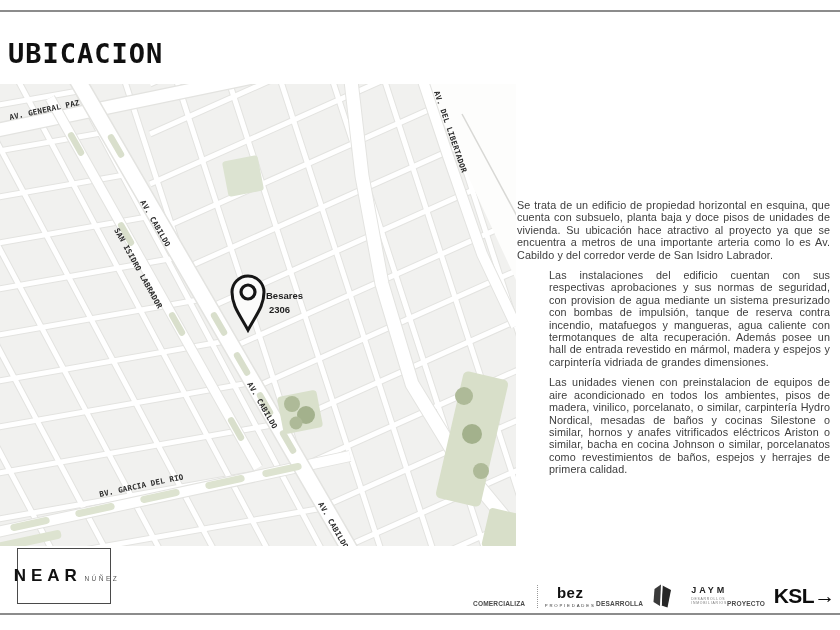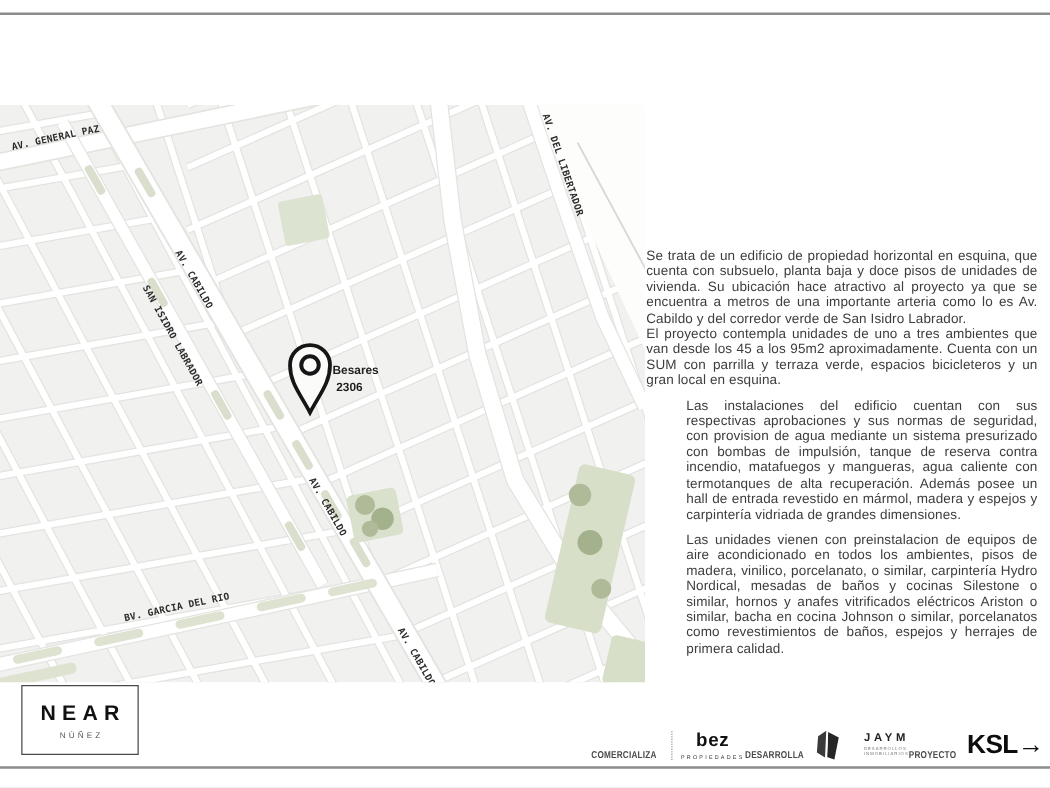--- a/index.html
+++ b/index.html
@@ -17,21 +17,21 @@
   .map-label{font-family:"DejaVu Sans Mono",monospace;font-weight:700;font-size:7.6px;
         letter-spacing:.2px;fill:#2b2b2b;}
   .marker-label{font-family:"Liberation Sans",sans-serif;font-weight:600;font-size:9.5px;fill:#1f1f1f;}
   
   .desc{position:absolute;left:517px;top:199px;width:313px;font-size:10.8px;line-height:12.4px;
         color:#3d3d3d;text-align:justify;letter-spacing:.1px;}
   .desc p{margin:0;}
   .desc p.gap{margin-top:8px;margin-left:32px;}
   
   .near-box{position:absolute;left:17px;top:548px;width:92px;height:54px;border:1.5px solid #4a4a4a;
-        background:#fff;display:flex;flex-direction:column;align-items:center;justify-content:center;}
+        background:#fff;display:flex;align-items:center;justify-content:center;}
   .near-name{font-size:17px;font-weight:800;letter-spacing:5px;color:#111;text-indent:5px;}
   .near-sub{font-size:6.5px;letter-spacing:2.5px;color:#555;margin-top:4px;text-indent:2.5px;}
   
   .footer{position:absolute;left:473px;top:578px;width:356px;height:30px;display:flex;
         align-items:flex-end;justify-content:space-between;}
   .f-label{font-size:8px;font-weight:700;color:#4a4a4a;letter-spacing:.2px;
         display:inline-block;transform:scaleX(.82);transform-origin:left center;white-space:nowrap;}
   .bez{display:flex;flex-direction:column;align-items:center;border-left:1px dotted #9a9a9a;
         padding-left:7px;}
   .bez-name{font-size:15px;font-weight:800;letter-spacing:.5px;color:#111;line-height:16px;}
@@ -42,20 +42,21 @@
   .jaym-sub{font-size:3.4px;letter-spacing:.8px;color:#777;line-height:4px;margin-top:2px;white-space:pre-line;}
   .ksl{font-size:21px;font-weight:800;letter-spacing:-.5px;color:#0d0d0d;white-space:nowrap;}
 </style>
 </head>
 <body>
 
 <div class="page">
 
   <div class="rule rule-top"></div>
 
+  <div class="page-title">UBICACION</div>
 
   <div class="map-wrap">
     <svg id="map-svg" width="516" height="462" viewBox="0 0 516 462">
       <defs>
         <clipPath id="clipW">
             <path d="M -20 -20 L 68 -20 L 362 480 L -20 480 Z"></path>
           </clipPath>
         <clipPath id="clipE">
             <path d="M 68 -20 L 540 -20 L 540 480 L 362 480 Z"></path>
           </clipPath>
@@ -151,21 +152,20 @@
         <path d="M 248 246 C 240 231 232 222 232 208 A 16 16 0 1 1 264 208 C 264 222 256 231 248 246 Z" fill="#fbfbfa" stroke="#161616" stroke-width="3"></path>
         <circle cx="248" cy="208" r="7" fill="none" stroke="#161616" stroke-width="3.2"></circle>
       </g>
       <text class="marker-label" x="266" y="215">Besares</text>
       <text class="marker-label" x="269" y="229">2306</text>
     </svg>
   </div>
 
   <div class="desc">
     <p>Se trata de un edificio de propiedad horizontal en esquina, que cuenta con subsuelo, planta baja y doce pisos de unidades de vivienda. Su ubicación hace atractivo al proyecto ya que se encuentra a metros de una importante arteria como lo es Av. Cabildo y del corredor verde de San Isidro Labrador.</p>
-    <p>El proyecto contempla unidades de uno a tres ambientes que van desde los 45 a los 95m2 aproximadamente. Cuenta con un SUM con parrilla y terraza verde, espacios bicicleteros y un gran local en esquina.</p>
     <p class="gap">Las instalaciones del edificio cuentan con sus respectivas aprobaciones y sus normas de seguridad, con provision de agua mediante un sistema presurizado con bombas de impulsión, tanque de reserva contra incendio, matafuegos y mangueras, agua caliente con termotanques de alta recuperación. Además posee un hall de entrada revestido en mármol, madera y espejos y carpintería vidriada de grandes dimensiones.</p>
     <p class="gap">Las unidades vienen con preinstalacion de equipos de aire acondicionado en todos los ambientes, pisos de madera, vinilico, porcelanato, o similar, carpintería Hydro Nordical, mesadas de baños y cocinas Silestone o similar, hornos y anafes vitrificados eléctricos Ariston o similar, bacha en cocina Johnson o similar, porcelanatos como revestimientos de baños, espejos y herrajes de primera calidad.</p>
   </div>
 
   <div class="near-box">
     <div class="near-name">NEAR</div>
     <div class="near-sub">NÚÑEZ</div>
   </div>
 
   <div class="footer">

